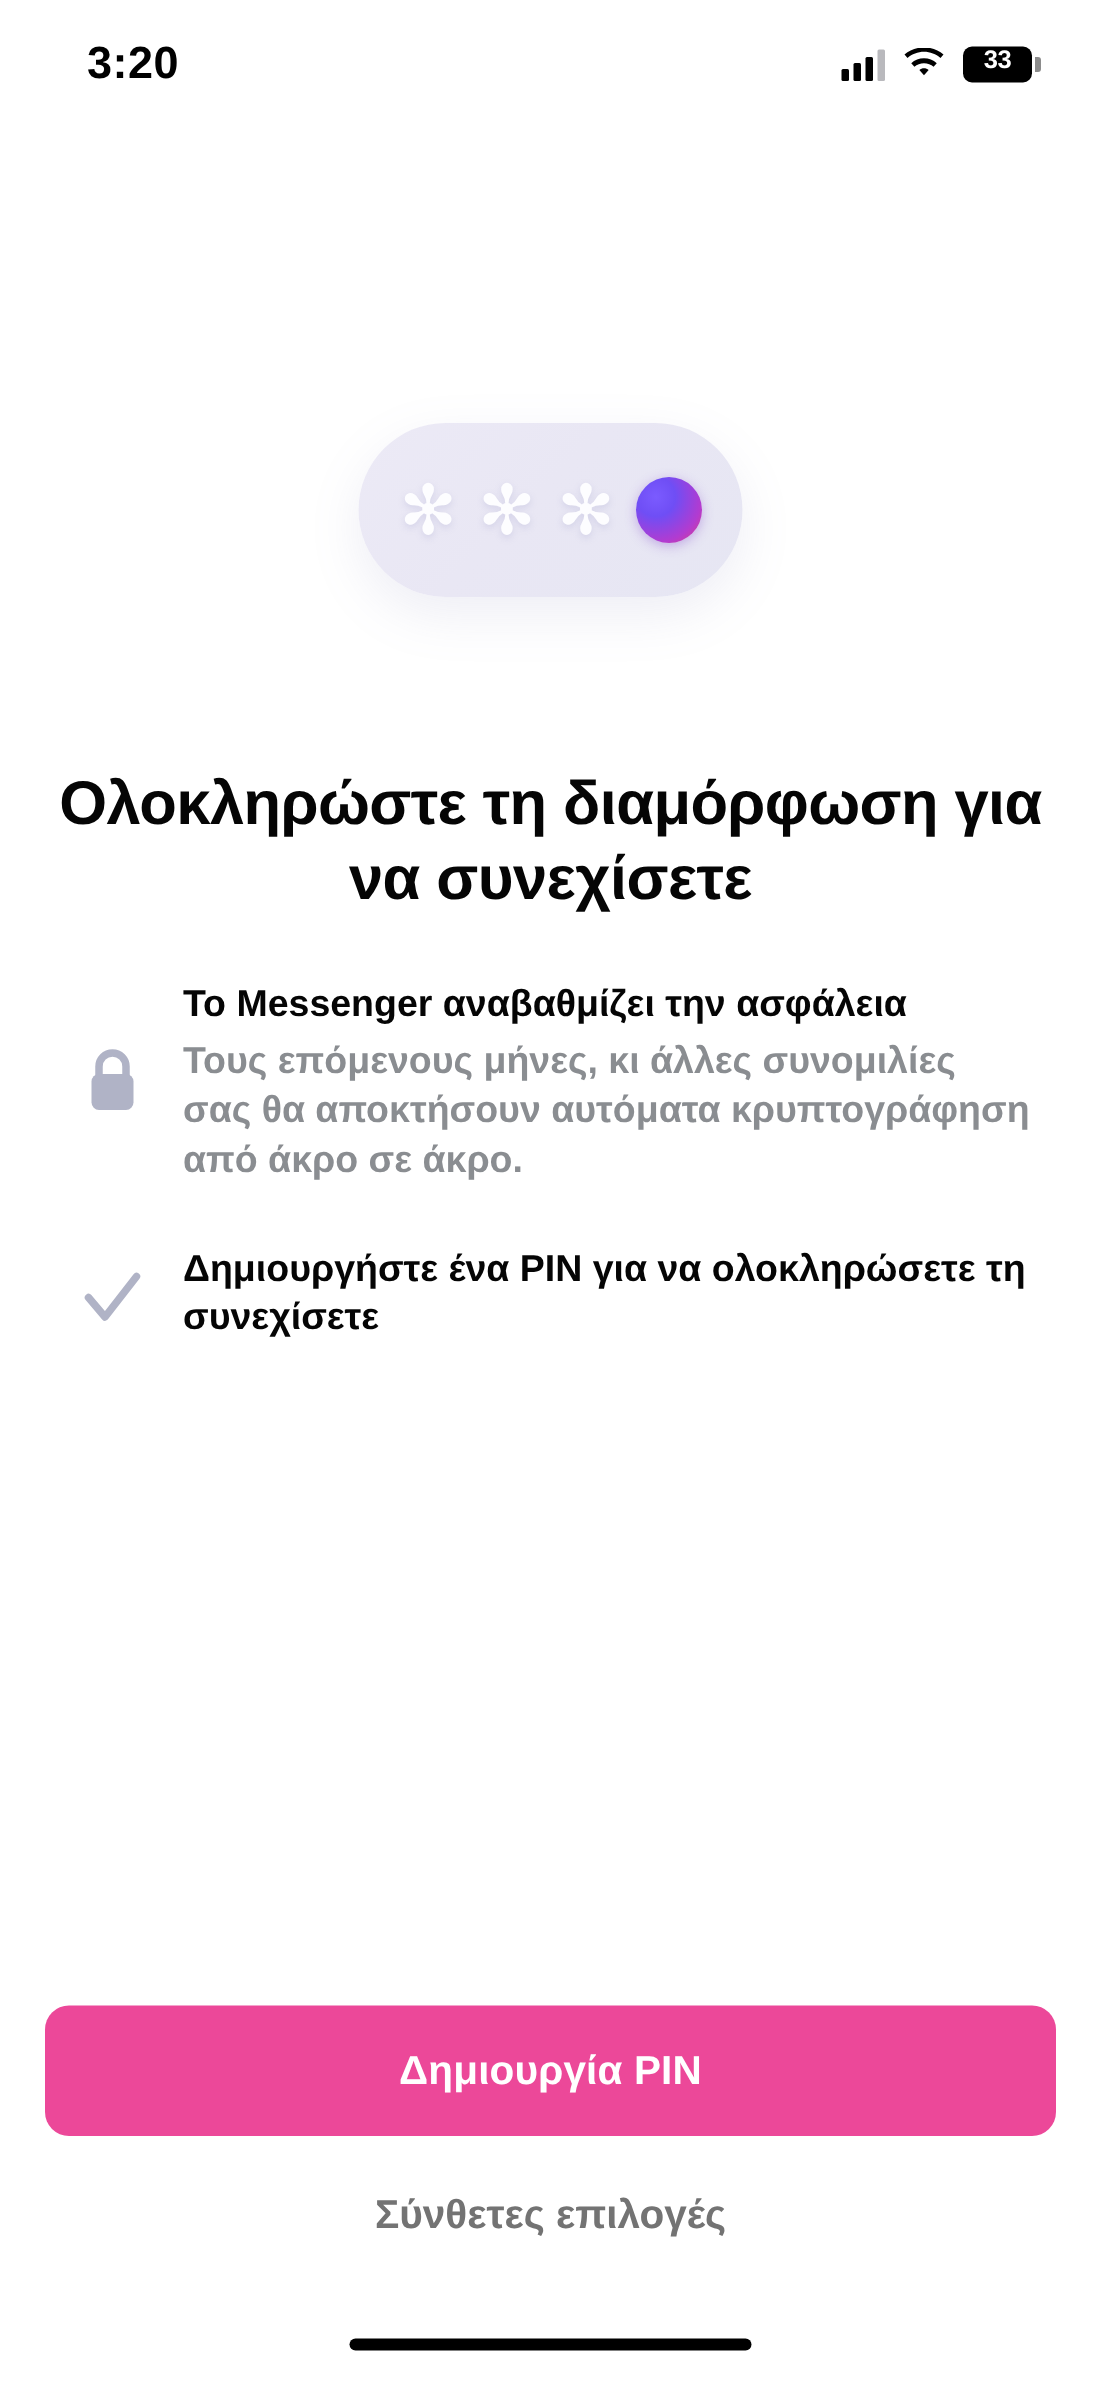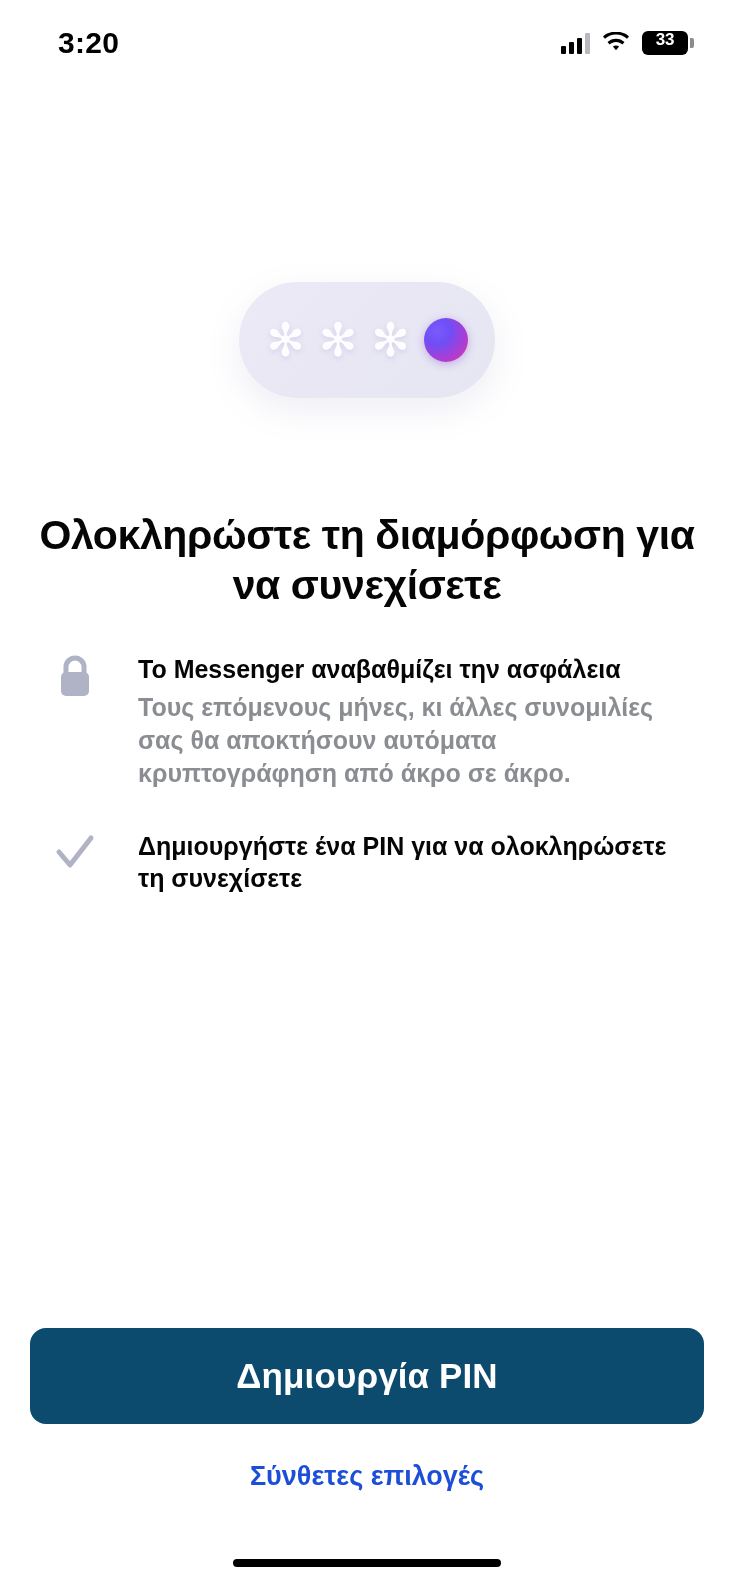--- a/index.html
+++ b/index.html
@@ -128,22 +128,22 @@
     letter-spacing: -0.4px;
     color: #050505;
   }
 
   
   .features {
     margin: 42px 46px 0 44px;
   }
   .feature {
     display: flex;
-    align-items: flex-start;
-    gap: 32px;
+    align-items: center;
+    gap: 16px;
     margin-bottom: 40px;
   }
   .feature-icon {
     flex: 0 0 62px;
     display: flex;
     align-items: center;
     justify-content: center;
     color: #b0b3c6;
   }
   .feature-body { flex: 1; }
@@ -168,35 +168,35 @@
     right: 0;
     bottom: 96px;
     padding: 0 30px;
     box-sizing: border-box;
   }
   .primary-button {
     display: block;
     width: 100%;
     border: none;
     border-radius: 16px;
-    background: #0c4a6e;
+    background: #ec4899;
     color: #ffffff;
-    font-size: 35px;
+    font-size: 27px;
     font-weight: 700;
     font-family: "Liberation Sans", sans-serif;
     padding: 28px 0;
     cursor: pointer;
     letter-spacing: 0.1px;
   }
   .secondary-link {
     display: block;
     width: 100%;
     text-align: center;
     margin-top: 36px;
-    color: #1d4ed8;
+    color: #737373;
     font-size: 27px;
     font-weight: 700;
     background: none;
     border: none;
     font-family: "Liberation Sans", sans-serif;
     cursor: pointer;
   }
 
   .home-indicator {
     position: absolute;

